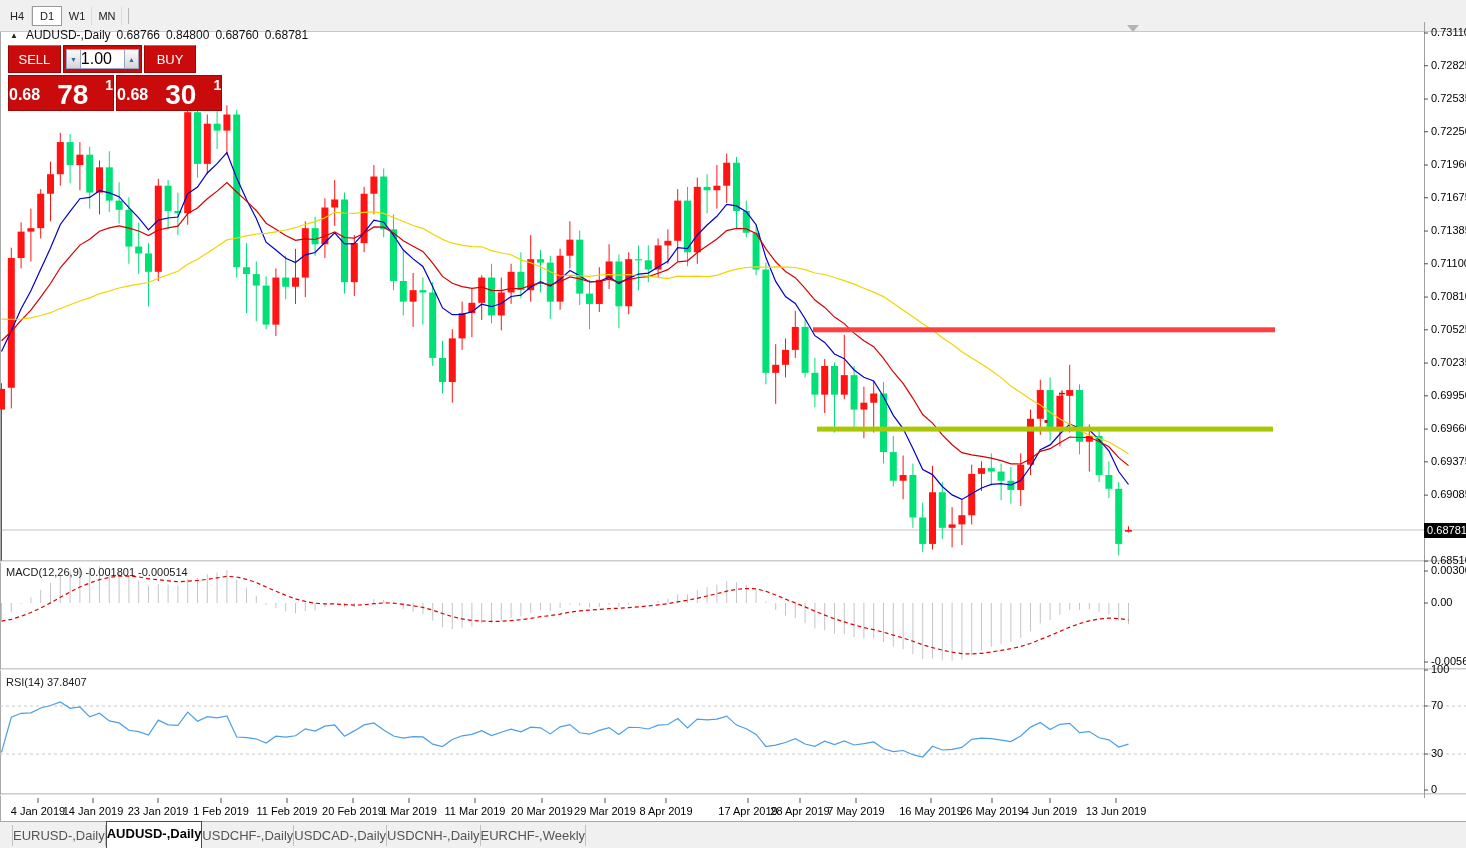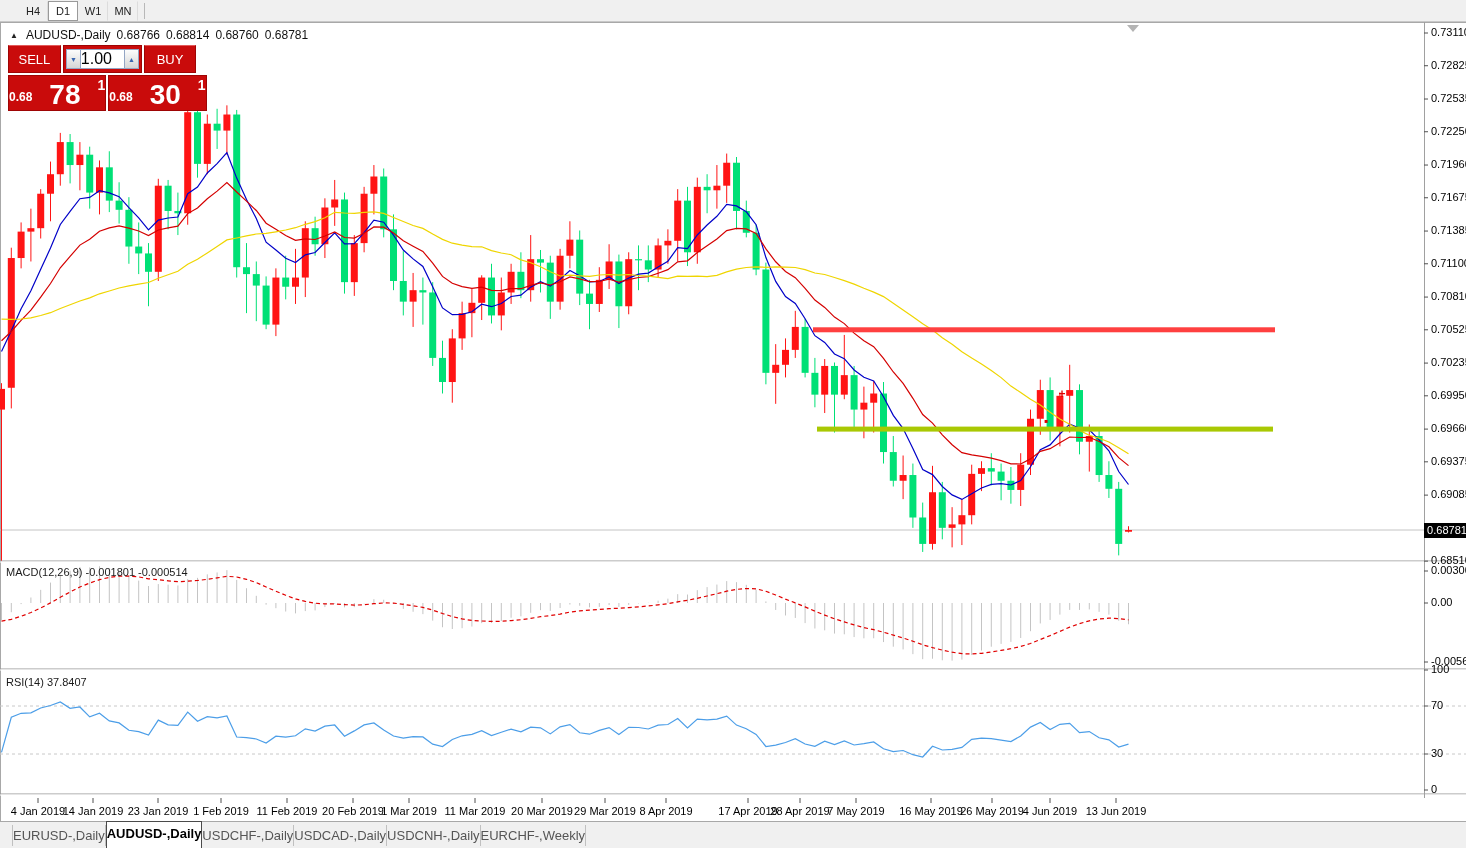--- a/index.html
+++ b/index.html
@@ -1,22 +1,22 @@
 <!DOCTYPE html>
 <html><head>
 <meta charset="utf-8">
 <style>
   html,body{margin:0;padding:0}
   body{width:1466px;height:848px;position:relative;overflow:hidden;
        background:#F0F0F0;font-family:"Liberation Sans",sans-serif;
        -webkit-font-smoothing:none}
   
-  #toolbar{position:absolute;left:0;top:0;width:1466px;height:22px;
+  #toolbar{position:absolute;left:0;top:0;width:1466px;height:32px;
            background:#F0F0F0;border-bottom:1px solid #C8C8C8;
-           display:flex;align-items:center;padding-left:18px;box-sizing:border-box}
+           display:flex;align-items:center;padding-left:2px;box-sizing:border-box}
   .tf-btn{width:28px;height:18px;line-height:18px;text-align:center;font-size:11px;
           color:#222;border:1px solid transparent;border-right:1px solid #DCDCDC;cursor:default}
   .tf-btn.active{background:#FFFFFF;border:1px solid #9A9A9A}
   .tb-sep{width:1px;height:16px;background:#B8B8B8;margin-left:6px}
   
   #chart-bg{position:absolute;left:0;top:22px;width:1466px;height:799px;
             background:#FFFFFF;border-top:1px solid #A8A8A8;
             border-left:1px solid #A8A8A8;box-sizing:border-box}
   #plot-svg{position:absolute;left:0;top:0;width:1466px;height:848px;z-index:2}
   
@@ -40,21 +40,21 @@
   .spin-btn{width:15px;height:20px;background:linear-gradient(#FCFCFC,#D6D6D6);
             border:1px solid #93A5C4;color:#3A66B0;font-size:7px;display:flex;
             align-items:center;justify-content:center;box-sizing:border-box;cursor:pointer}
   .qty{flex:1;height:20px;background:#FFF;border:1px solid #93A5C4;border-left:none;
        border-right:none;font-size:16px;color:#000;display:flex;align-items:center;
        justify-content:flex-end;padding-right:12px;box-sizing:border-box}
   .tp-row2{display:flex;gap:2px;height:36px;margin-top:2px}
   .price-block{flex:1;background:#C90B0B;color:#FFF;display:flex;align-items:flex-end;
                justify-content:center;padding-bottom:1px;border:1px solid #9E0505;
                box-sizing:border-box;cursor:pointer}
-  .pp{font-size:12px;font-weight:bold;margin-bottom:5px}
+  .pp{font-size:16px;font-weight:bold;margin-bottom:5px}
   .pb{font-size:28px;font-weight:bold;line-height:29px;margin:0 17px}
   .ps{font-size:14px;font-weight:bold;align-self:flex-start;margin-top:1px}
   
   .panel-title{position:absolute;left:6px;z-index:5;font-size:11px;color:#1A1A1A;white-space:nowrap}
   #macd-title{top:566px}
   #rsi-title{top:676px}
   
   #price-axis{position:absolute;left:1424px;top:22px;width:42px;height:799px;z-index:4}
   .ax-label{position:absolute;left:7px;font-size:11px;color:#000;white-space:nowrap}
   #price-badge{position:absolute;left:0;width:46px;height:15px;background:#000;color:#FFF;
@@ -523,21 +523,21 @@
     <div class="tf-btn active">D1</div>
     <div class="tf-btn">W1</div>
     <div class="tf-btn">MN</div>
     <div class="tb-sep"></div>
   </div>
 
 <div id="chart-header">
   <span class="tri">▲</span>
   <span>AUDUSD-,Daily</span>
   <span>0.68766</span>
-  <span>0.68814</span>
+  <span>0.84800</span>
   <span>0.68760</span>
   <span>0.68781</span>
 </div>
 
 <div id="shift-marker"></div>
 
 <div id="trade-panel">
   <div class="tp-row1">
     <div class="tp-btn" id="sell-button">SELL</div>
     <div class="spin-wrap">

